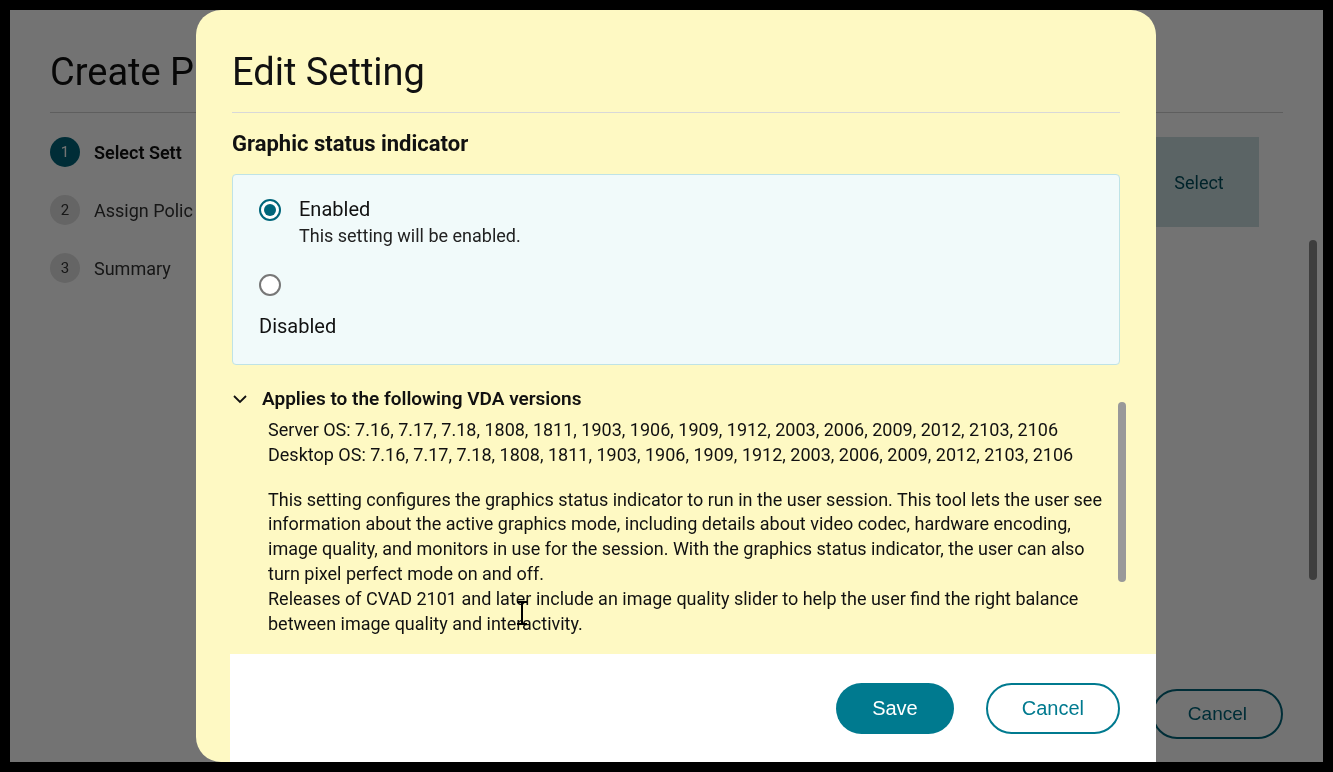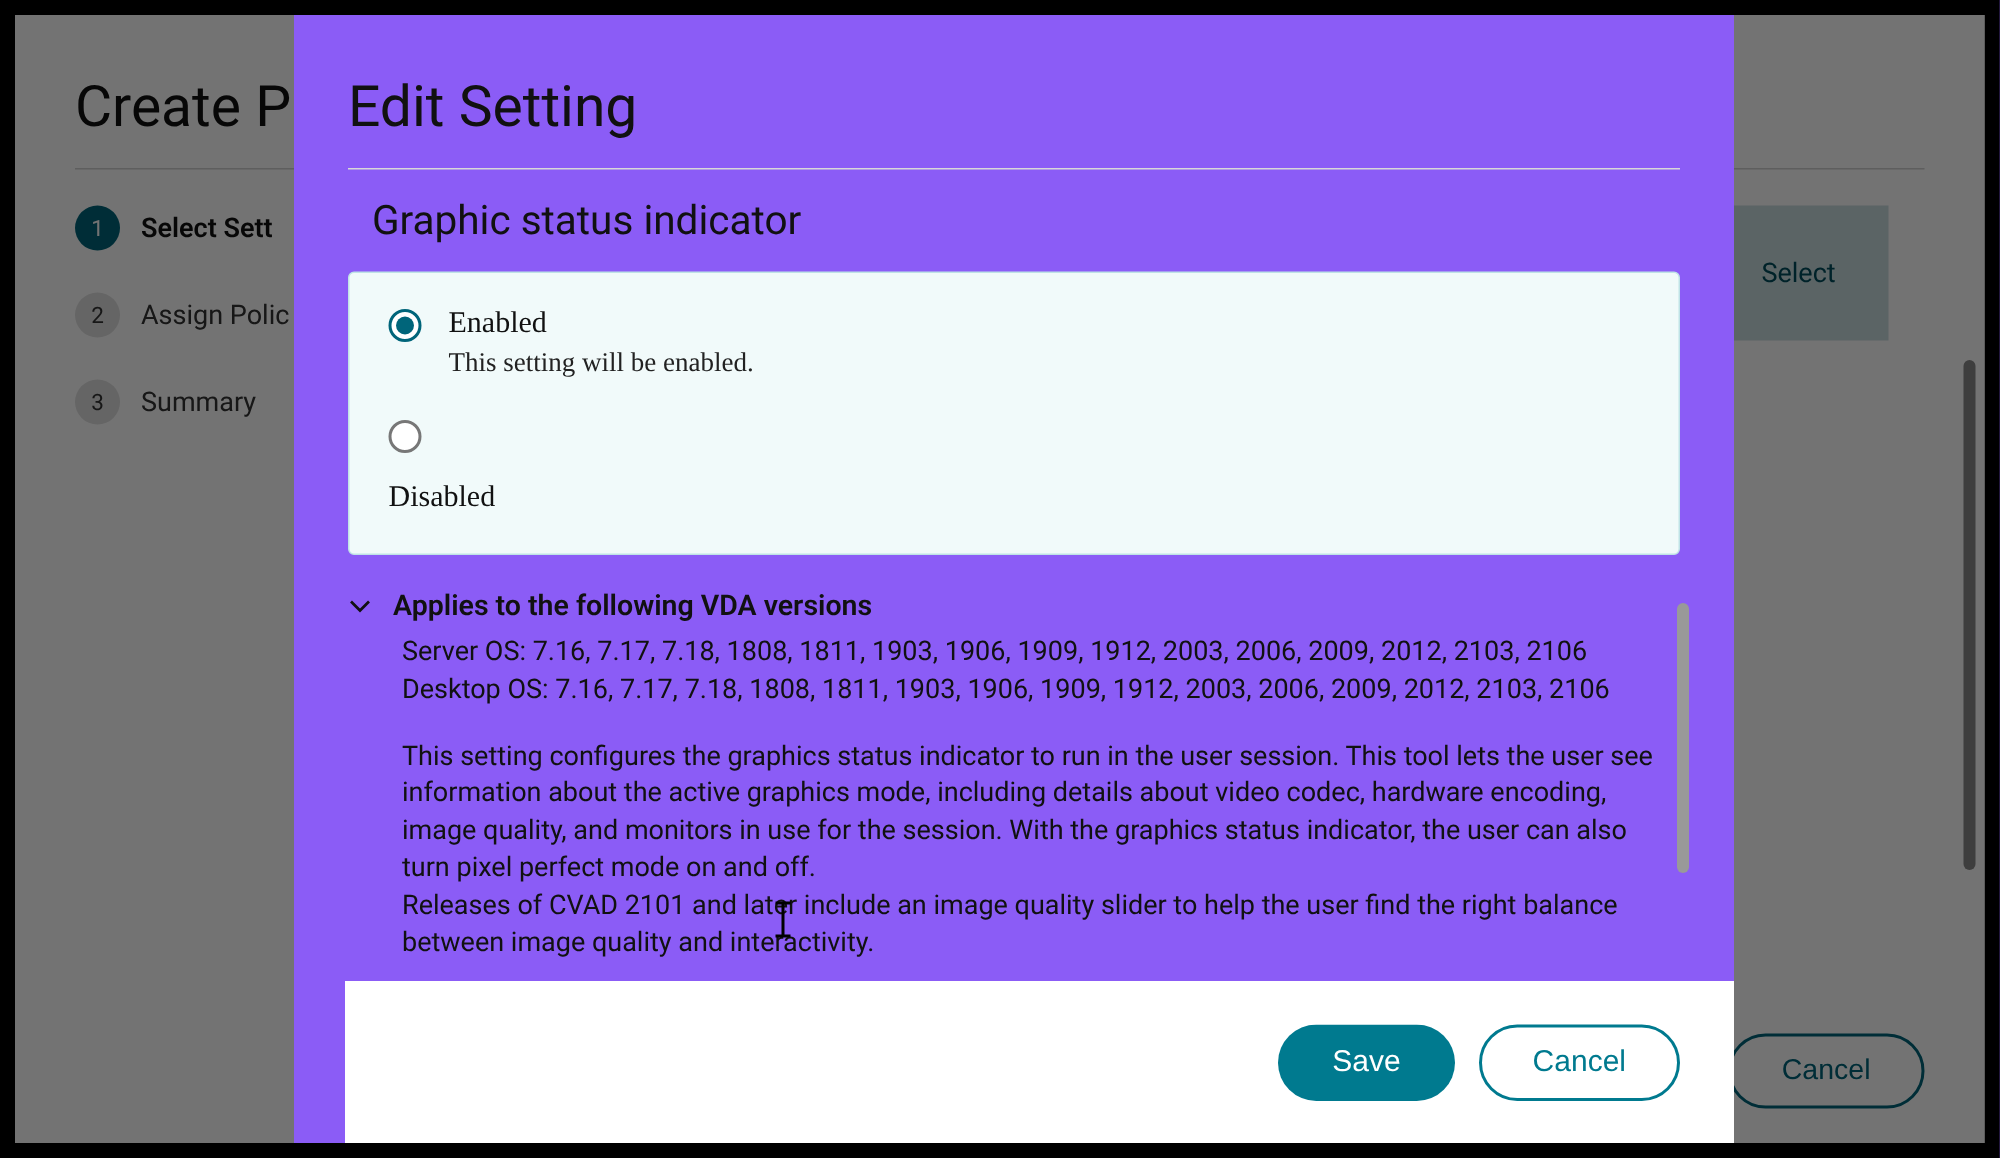--- a/index.html
+++ b/index.html
@@ -20,42 +20,42 @@
   .right-panel { flex: 1; position: relative; }
   .select-btn { position: absolute; top: 0; right: 24px; width: 120px; height: 90px; background: #c9dee0; display: flex; align-items: center; justify-content: center; color: #004d5c; font-size: 18px; border-radius: 0; }
   .bg-footer { position: absolute; left: 0; right: 0; bottom: 0; height: 96px; display: flex; justify-content: flex-end; align-items: center; padding-right: 40px; }
   .bg-cancel { border: 2px solid #00657a; color: #00657a; background: transparent; padding: 12px 34px; border-radius: 30px; font-size: 19px; }
   .bg-scrollbar { position: absolute; right: 6px; top: 230px; width: 8px; height: 340px; background: #8a8a8a; border-radius: 4px; }
 
   
   .mask { position: absolute; inset: 0; background: rgba(0,0,0,0.55); }
 
   
-  .modal { position: absolute; top: 0; bottom: 0; left: 186px; width: 960px; background: #8b5cf6; display: flex; flex-direction: column; }
+  .modal { position: absolute; top: 0; bottom: 0; left: 186px; width: 960px; background: #fef9c3; display: flex; flex-direction: column; border-radius: 25px; }
   .modal-body { flex: 1; padding: 40px 36px 0 36px; overflow: hidden; position: relative; }
   .modal-title { font-size: 38px; font-weight: 400; color: #111; margin-bottom: 18px; }
   .modal-hr { height: 1px; background: #d8d8d8; margin-bottom: 18px; }
-  .setting-name { font-size: 27px; font-weight: 400; color: #111; margin-bottom: 18px; margin-left: 16px; }
+  .setting-name { font-size: 22px; font-weight: 700; color: #111; margin-bottom: 18px; }
   .option-box { border: 1px solid #bfe3e6; background: #f1fafa; border-radius: 4px; padding: 22px 26px 22px 26px; margin-bottom: 22px; }
-  .radio-row { display: flex; align-items: flex-start; gap: 18px; margin-bottom: 26px; font-family: Liberation Serif, serif; }
+  .radio-row { display: flex; align-items: flex-start; gap: 18px; margin-bottom: 26px; }
   .radio-row:last-child { margin-bottom: 0; flex-direction: column; }
   .radio { width: 22px; height: 22px; border-radius: 50%; border: 2px solid #777; background: #fff; flex-shrink: 0; margin-top: 2px; position: relative; }
   .radio.checked { border-color: #00657a; }
   .radio.checked::after { content: ""; position: absolute; left: 3px; top: 3px; width: 12px; height: 12px; background: #00657a; border-radius: 50%; }
   .radio-text { flex: 1; }
   .radio-label { font-size: 20px; color: #111; margin-bottom: 4px; }
   .radio-sub { font-size: 18px; color: #222; }
   .section { margin-bottom: 20px; }
   .sec-header { display: flex; align-items: center; gap: 14px; margin-bottom: 8px; }
   .chev { width: 16px; height: 16px; flex-shrink: 0; }
   .sec-title { font-size: 19px; font-weight: 600; color: #111; }
   .sec-body { padding-left: 36px; font-size: 18px; color: #111; line-height: 1.38; }
   .modal-scrollbar { position: absolute; right: 30px; top: 392px; width: 8px; height: 180px; background: #999; border-radius: 4px; }
 
-  .modal-footer { height: 108px; border-top: 0; display: flex; justify-content: flex-end; align-items: center; gap: 16px; padding-right: 36px; background: #fff; margin-left: 34px; }
+  .modal-footer { height: 108px; border-top: 0; display: flex; justify-content: flex-end; align-items: center; gap: 32px; padding-right: 36px; background: #fff; margin-left: 34px; }
   .btn { padding: 12px 34px; border-radius: 30px; font-size: 20px; cursor: pointer; border: 2px solid transparent; }
   .btn-primary { background: #007a8f; color: #fff; }
   .btn-secondary { background: #fff; color: #007a8f; border-color: #007a8f; }
 
   .cursor { position: absolute; left: 511px; top: 592px; width: 2px; height: 22px; pointer-events: none; }
   .cursor::before, .cursor::after { content: ""; position: absolute; background: #000; }
   .cursor::before { left: 0; top: 0; width: 2px; height: 22px; }
   .cursor .cap { position: absolute; width: 10px; height: 2px; background: #000; left: -4px; }
   .cursor .cap.top { top: -1px; }
   .cursor .cap.bot { bottom: -1px; }

